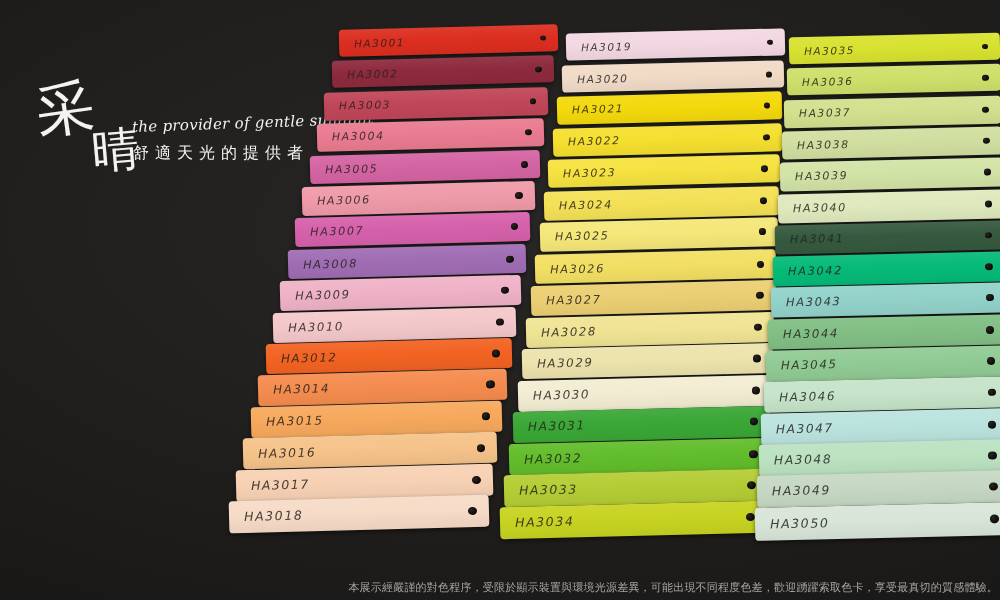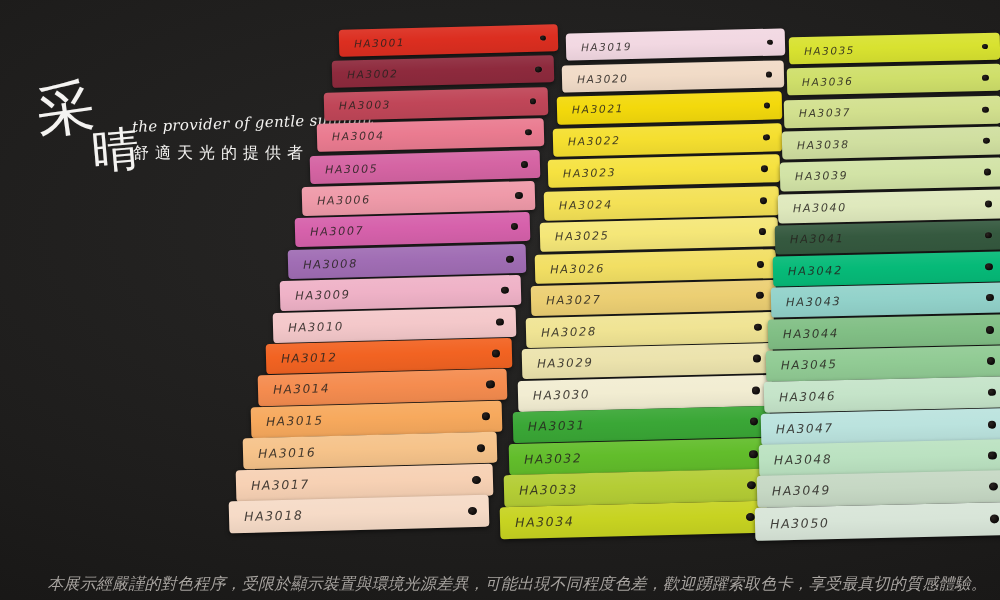--- a/index.html
+++ b/index.html
@@ -37,22 +37,22 @@
     color:rgba(38,34,31,.85);padding-left:15px;white-space:nowrap;
   }
   .hole{
     position:absolute;right:12px;top:50%;transform:translateY(-50%);
     border-radius:50%;background:radial-gradient(circle at 35% 35%, #2a2320, #0b0908 70%);
     box-shadow:0 0 1px rgba(255,255,255,.25);
   }
 
   
   .disclaimer{
-    position:absolute;right:13px;bottom:5px;white-space:nowrap;
-    font-size:16px;color:#a8a4a0;letter-spacing:.2px;font-style:italic;
+    position:absolute;right:2px;bottom:5px;white-space:nowrap;
+    font-size:11px;color:#a8a4a0;letter-spacing:.2px;
   }
 </style>
 </head>
 <body>
 
 <div class="stage">
 
   <div class="logo">
     <span class="zi zi1">采</span>
     <span class="zi zi2">晴</span>

